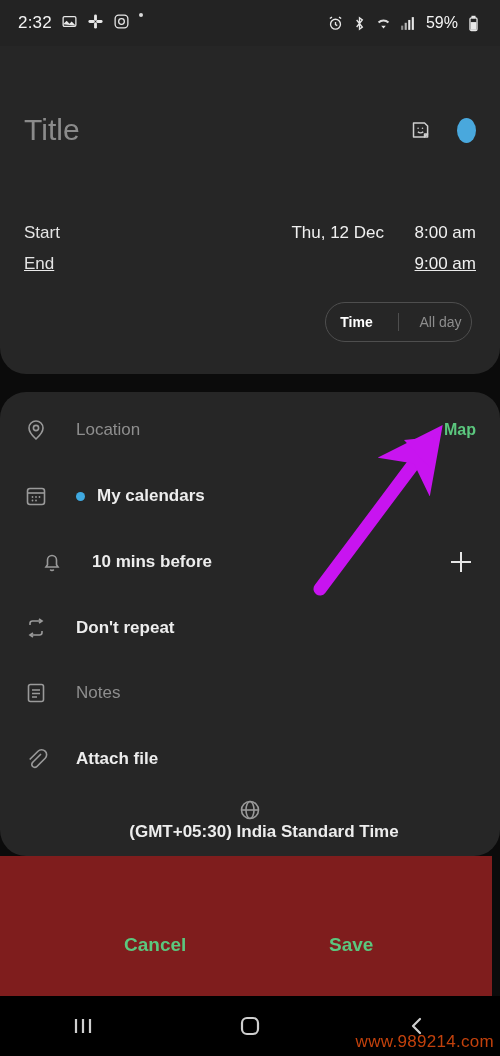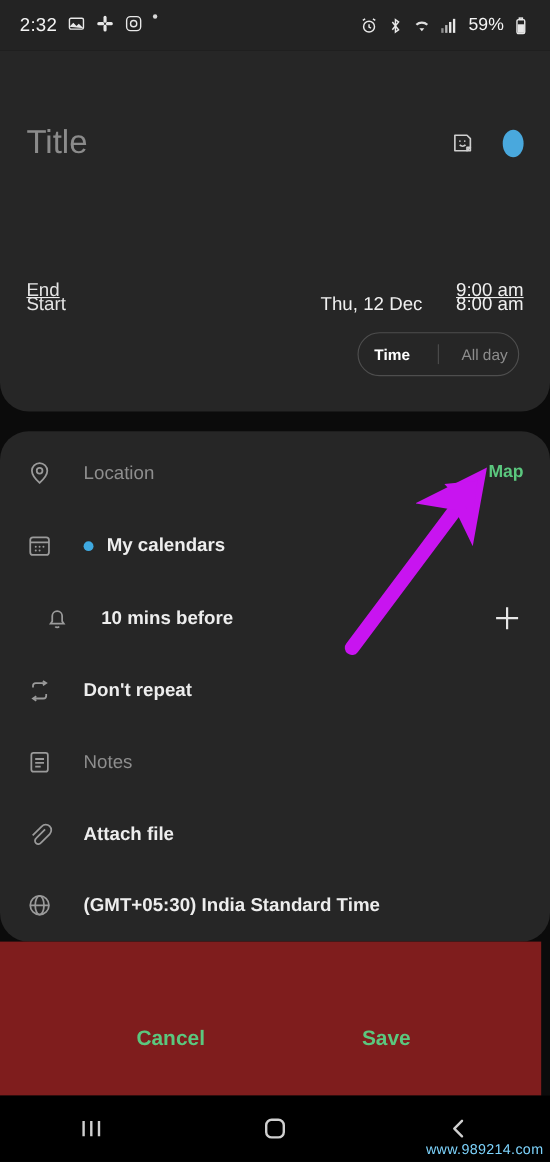--- a/index.html
+++ b/index.html
@@ -45,21 +45,21 @@
   .sticker-btn{ width:28px; height:28px; color:#cfcfcf; margin-right:26px; }
   .sticker-btn svg{ display:block; width:100%; height:100%; }
   .color-dot{ width:25px; height:25px; border-radius:50%; background:#49a8dd; }
 
   
   .dt-row{
     position:absolute; left:0; width:500px; height:31px;
     display:flex; align-items:center; padding:0 24px;
     color:#eaeaea; font-size:17px;
   }
-  #row-start{ top:217px;margin-top:44px; }
+  #row-start{ top:217px; }
   #row-end{ top:248px;text-decoration:underline; }
   .dt-label{ color:#e4e4e4; }
   .dt-right{ margin-left:auto; display:flex; align-items:center; }
   .dt-date{ width:152px; text-align:right; color:#f0f0f0; }
   .dt-time{ width:92px; text-align:right; color:#f0f0f0; }
 
   
   .pill{
     position:absolute; top:302px; left:325px; width:147px; height:40px;
     border:1px solid #4e4e4e; border-radius:20px;
@@ -89,21 +89,21 @@
   .plus-btn{
     margin-left:auto; width:30px; height:30px; color:#e6e6e6;
   }
   .plus-btn svg{ display:block; width:100%; height:100%; }
   #row-location{ top:405px; }
   #row-calendar{ top:471px; }
   #row-alert{    top:537px;padding-left:40px; }
   #row-repeat{   top:603px; }
   #row-notes{    top:668px; }
   #row-attach{   top:734px; }
-  #row-tz{       top:798px; }
+  #row-tz{       top:798px;flex-direction:column; }
   #row-attach .row-txt, #row-tz .row-txt, #row-alert .row-txt, #row-repeat .row-txt{ font-weight:bold; }
 
   
   .arrow-layer{ position:absolute; top:0; left:0; width:500px; height:1056px; pointer-events:none; }
 
   
   .footer{
     position:absolute; top:856px; left:0; width:492px; height:140px;
     background:#7f1d1d;
   }
@@ -116,22 +116,22 @@
   #btn-save{ left:329px; }
 
   
   .navbar{
     position:absolute; top:996px; left:0; width:500px; height:60px;
     background:#000000; display:flex; align-items:center;
   }
   .nav-item{ flex:1; display:flex; align-items:center; justify-content:center; color:#cfcfcf; }
   .nav-item svg{ display:block; }
   .watermark{
-    position:absolute; right:6px; bottom:4px; color:#7dd3fc;
-    font-size:13px; letter-spacing:.3px;
+    position:absolute; right:6px; bottom:4px; color:#c2410c;
+    font-size:17px; letter-spacing:.3px;
   }
 </style>
 </head>
 <body>
 
 <div id="phone">
 
   <div class="statusbar">
     <div class="sb-left">
       <span class="sb-time">2:32</span>

